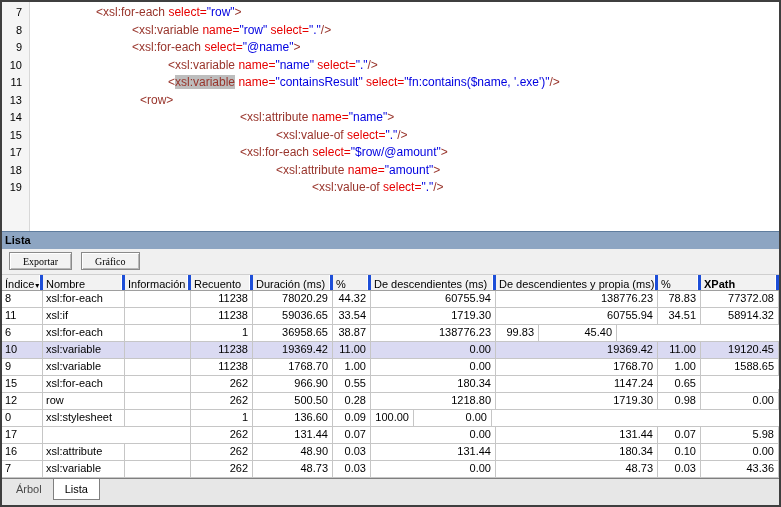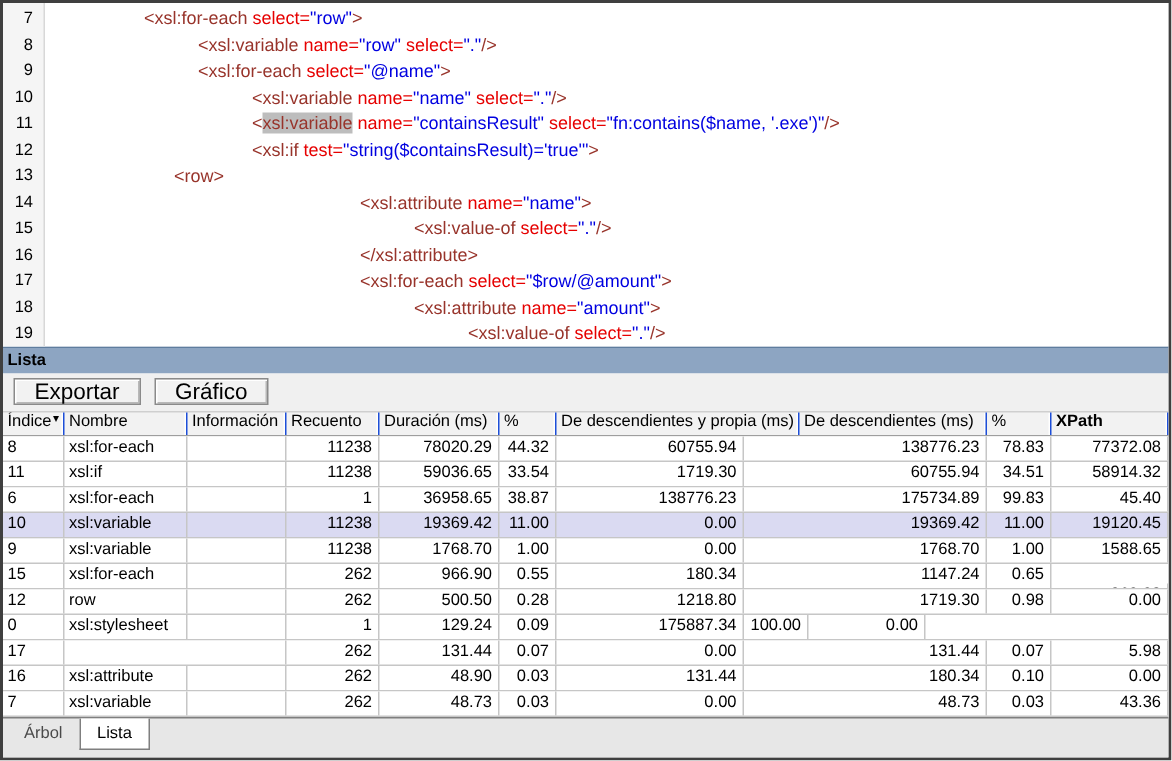--- a/index.html
+++ b/index.html
@@ -24,29 +24,29 @@
   .tk-attr { color: var(--c-attr); }
   .tk-val  { color: var(--c-val); }
   .tk-hl   { color: var(--c-tag); background: var(--c-token-highlight); }
 
   
   .panel-title { height: 18px; flex: none; background: var(--c-title-bar); border-top: 1px solid #5f7d9e;
                  font-size: 11px; font-weight: bold; color: #000; padding: 2px 0 0 3px; }
 
   
   .toolbar { height: 25px; flex: none; background: #f0f0f0; padding: 3px 0 0 7px; display: flex; gap: 9px; }
-  .btn { height: 18px; padding: 0 13px; font-size: 15px; font-family: Liberation Sans, sans-serif;
+  .btn { height: 18px; padding: 0 13px; font-size: 10px; font-family: Liberation Serif, serif;
          background: #f2f2f2; color: #000; border: 1px solid #8a8a8a; border-radius: 0;
          box-shadow: inset 1px 1px 0 #ffffff, inset -1px -1px 0 #b8b8b8; cursor: default; }
 
   
   .grid { flex: none; }
   .grid-header { height: 17px; display: flex; background: #f2f2f2; border-top: 1px solid #cfcfcf; border-bottom: 1px solid #9e9e9e; }
-  .hcell { font-size: 11px; color: #000; padding: 0 2px 0 3px; display: flex; align-items: flex-start;
-           border-right: 1px solid #1d4ed8; box-shadow: inset -1px 0 0 #ffffff;
+  .hcell { font-size: 11px; color: #000; padding: 0 2px 0 3px; display: flex; align-items: flex-end;
+           border-right: 3px solid #1d4ed8; box-shadow: inset -1px 0 0 #ffffff;
            white-space: nowrap; overflow: hidden; flex: none; }
   .sort { font-size: 8px; margin-left: 1px; line-height: 1; }
   .grid-body { background: #fff; }
   .trow { display: flex; height: 17px; background: #fff; border-bottom: 1px solid #c6c6c6; }
   .trow.sel { background: var(--c-selection); }
   .tcell { font-size: 11px; color: #000; line-height: 15px; padding: 0 4px 0 3px;
            border-right: 1px solid #c6c6c6; white-space: nowrap; overflow: hidden; flex: none; }
   .tcell.num { text-align: right; }
 
   
@@ -60,25 +60,23 @@
 <div class="window" id="win" style="--c-tag: #98342b; --c-attr: #e60000; --c-val: #0000e0; --c-title-bar: #8da5c2; --c-selection: #dadaf2; --c-token-highlight: #bdbdbd;">
 
   <div class="code-pane">
     <div class="gutter"></div>
     <div class="code-lines">
         <div class="code-line"><span class="lnum">7</span><span class="ltext" style="margin-left: 66px;"><span class="tk-tag">&lt;xsl:for-each </span><span class="tk-attr">select=</span><span class="tk-val">"row"</span><span class="tk-tag">&gt;</span></span></div>
         <div class="code-line"><span class="lnum">8</span><span class="ltext" style="margin-left: 102px;"><span class="tk-tag">&lt;xsl:variable </span><span class="tk-attr">name=</span><span class="tk-val">"row"</span><span class="tk-tag"> </span><span class="tk-attr">select=</span><span class="tk-val">"."</span><span class="tk-tag">/&gt;</span></span></div>
         <div class="code-line"><span class="lnum">9</span><span class="ltext" style="margin-left: 102px;"><span class="tk-tag">&lt;xsl:for-each </span><span class="tk-attr">select=</span><span class="tk-val">"@name"</span><span class="tk-tag">&gt;</span></span></div>
         <div class="code-line"><span class="lnum">10</span><span class="ltext" style="margin-left: 138px;"><span class="tk-tag">&lt;xsl:variable </span><span class="tk-attr">name=</span><span class="tk-val">"name"</span><span class="tk-tag"> </span><span class="tk-attr">select=</span><span class="tk-val">"."</span><span class="tk-tag">/&gt;</span></span></div>
         <div class="code-line"><span class="lnum">11</span><span class="ltext" style="margin-left: 138px;"><span class="tk-tag">&lt;</span><span class="tk-hl">xsl:variable</span><span class="tk-tag"> </span><span class="tk-attr">name=</span><span class="tk-val">"containsResult"</span><span class="tk-tag"> </span><span class="tk-attr">select=</span><span class="tk-val">"fn:contains($name, '.exe')"</span><span class="tk-tag">/&gt;</span></span></div>
-        <div class="code-line"><span class="lnum">12</span><span class="ltext" style="margin-left: 138px;"><span class="tk-tag">&lt;xsl:if </span><span class="tk-attr">test=</span><span class="tk-val">"string($containsResult)='true'"</span><span class="tk-tag">&gt;</span></span></div>
-        <div class="code-line"><span class="lnum">13</span><span class="ltext" style="margin-left: 86px;"><span class="tk-tag">&lt;row&gt;</span></span></div>
+        <div class="code-line"><span class="lnum">13</span><span class="ltext" style="margin-left: 110px;"><span class="tk-tag">&lt;row&gt;</span></span></div>
         <div class="code-line"><span class="lnum">14</span><span class="ltext" style="margin-left: 210px;"><span class="tk-tag">&lt;xsl:attribute </span><span class="tk-attr">name=</span><span class="tk-val">"name"</span><span class="tk-tag">&gt;</span></span></div>
         <div class="code-line"><span class="lnum">15</span><span class="ltext" style="margin-left: 246px;"><span class="tk-tag">&lt;xsl:value-of </span><span class="tk-attr">select=</span><span class="tk-val">"."</span><span class="tk-tag">/&gt;</span></span></div>
-        <div class="code-line"><span class="lnum">16</span><span class="ltext" style="margin-left: 210px;"><span class="tk-tag">&lt;/xsl:attribute&gt;</span></span></div>
         <div class="code-line"><span class="lnum">17</span><span class="ltext" style="margin-left: 210px;"><span class="tk-tag">&lt;xsl:for-each </span><span class="tk-attr">select=</span><span class="tk-val">"$row/@amount"</span><span class="tk-tag">&gt;</span></span></div>
         <div class="code-line"><span class="lnum">18</span><span class="ltext" style="margin-left: 246px;"><span class="tk-tag">&lt;xsl:attribute </span><span class="tk-attr">name=</span><span class="tk-val">"amount"</span><span class="tk-tag">&gt;</span></span></div>
         <div class="code-line"><span class="lnum">19</span><span class="ltext" style="margin-left: 282px;"><span class="tk-tag">&lt;xsl:value-of </span><span class="tk-attr">select=</span><span class="tk-val">"."</span><span class="tk-tag">/&gt;</span></span></div>
       </div>
   </div>
 
   <div class="panel-title">
     <span>Lista</span>
   </div>
 
@@ -101,25 +99,25 @@
         </div>
         <div class="hcell" style="width: 62px;">
           <span>Recuento</span>
         </div>
         <div class="hcell" style="width: 80px;">
           <span>Duración (ms)</span>
         </div>
         <div class="hcell" style="width: 38px;">
           <span>%</span>
         </div>
+        <div class="hcell" style="width: 125px;">
+          <span>De descendientes (ms)</span>
+        </div>
         <div class="hcell" style="width: 162px;">
           <span>De descendientes y propia (ms)</span>
-        </div>
-        <div class="hcell" style="width: 125px;">
-          <span>De descendientes (ms)</span>
         </div>
         <div class="hcell" style="width: 43px;">
           <span>%</span>
         </div>
         <div class="hcell" style="width: 78px; font-weight: bold;">
           <span>XPath</span>
         </div>
       </div>
     <div class="grid-body">
         <div class="trow">
@@ -147,21 +145,20 @@
           <div class="tcell num" style="width: 78px;">58914.32</div>
         </div>
         <div class="trow">
           <div class="tcell" style="width: 41px;">6</div>
           <div class="tcell" style="width: 82px;">xsl:for-each</div>
           <div class="tcell" style="width: 66px;"></div>
           <div class="tcell num" style="width: 62px;">1</div>
           <div class="tcell num" style="width: 80px;">36958.65</div>
           <div class="tcell num" style="width: 38px;">38.87</div>
           <div class="tcell num" style="width: 125px;">138776.23</div>
-          <div class="tcell num" style="width: 162px;">175734.89</div>
           <div class="tcell num" style="width: 43px; text-align: right;">99.83</div>
           <div class="tcell num" style="width: 78px;">45.40</div>
         </div>
         <div class="trow sel">
           <div class="tcell" style="width: 41px;">10</div>
           <div class="tcell" style="width: 82px;">xsl:variable</div>
           <div class="tcell" style="width: 66px;"></div>
           <div class="tcell num" style="width: 62px;">11238</div>
           <div class="tcell num" style="width: 80px;">19369.42</div>
           <div class="tcell num" style="width: 38px;">11.00</div>
@@ -204,23 +201,22 @@
           <div class="tcell num" style="width: 125px;">1218.80</div>
           <div class="tcell num" style="width: 162px;">1719.30</div>
           <div class="tcell num" style="width: 43px;">0.98</div>
           <div class="tcell num" style="width: 78px;">0.00</div>
         </div>
         <div class="trow">
           <div class="tcell" style="width: 41px;">0</div>
           <div class="tcell" style="width: 82px;">xsl:stylesheet</div>
           <div class="tcell" style="width: 66px;"></div>
           <div class="tcell num" style="width: 62px;">1</div>
-          <div class="tcell num" style="width: 80px;">129.24</div>
+          <div class="tcell num" style="width: 80px;">136.60</div>
           <div class="tcell num" style="width: 38px;">0.09</div>
-          <div class="tcell num" style="width: 125px;">175887.34</div>
           <div class="tcell num" style="width: 43px;">100.00</div>
           <div class="tcell num" style="width: 78px;">0.00</div>
         </div>
         <div class="trow">
           <div class="tcell" style="width: 41px;">17</div>
           <div class="tcell" style="width: 82px; margin-top: 28px;">xsl:value-of</div>
           <div class="tcell" style="width: 66px;"></div>
           <div class="tcell num" style="width: 62px;">262</div>
           <div class="tcell num" style="width: 80px;">131.44</div>
           <div class="tcell num" style="width: 38px;">0.07</div>

